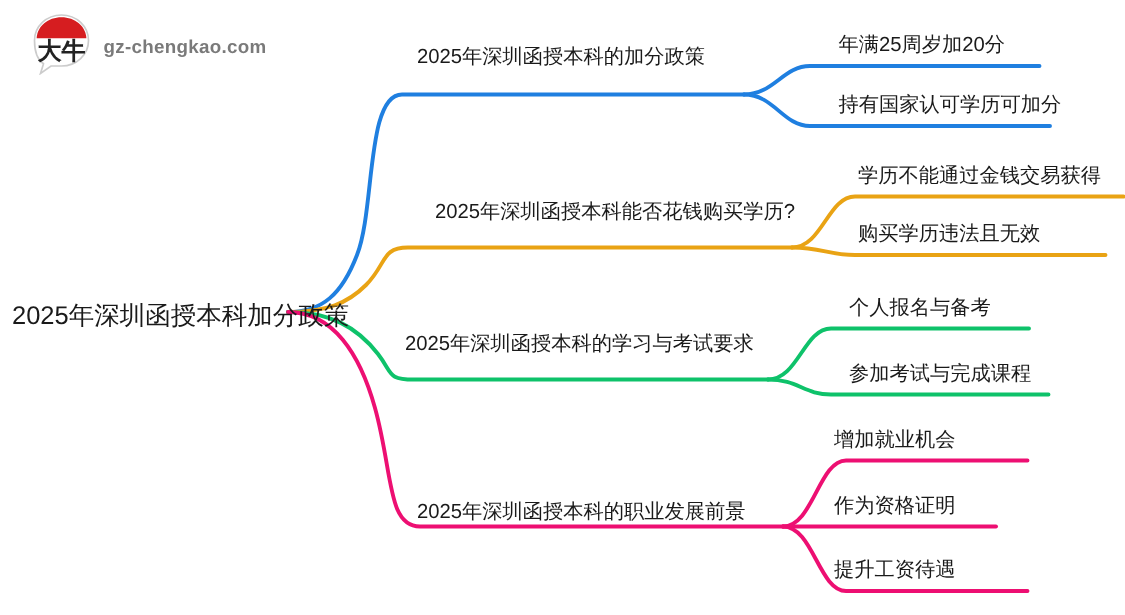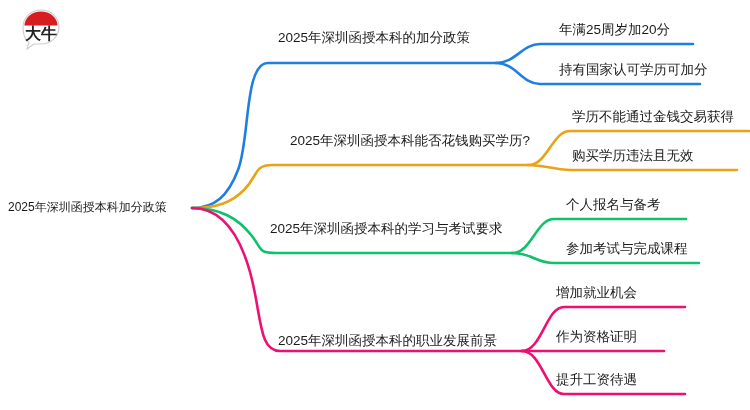--- a/index.html
+++ b/index.html
@@ -59,21 +59,21 @@
     font-family: "Liberation Sans", "DejaVu Sans", sans-serif;
   }
   
   .node {
     position: absolute;
     white-space: nowrap;
     color: #1a1a1a;
     font-family: "Liberation Sans", "DejaVu Sans", sans-serif;
   }
   .node-root {
-    font-size: 12px;
+    font-size: 17px;
     left: 8px;
     top: 199px;
   }
   .node-branch {
     font-size: 13.5px;
   }
   .node-leaf {
     font-size: 13.5px;
   }
   .b1 { left: 278px; top: 29px; }
@@ -124,20 +124,21 @@
 
 <div class="logo-wrap">
   <div class="logo-mark">
     <svg width="42" height="42" viewBox="0 0 42 42">
       <path d="M21 2 C31 2 39 9.5 39 19 C39 28.5 31 36 21 36 L14 36 L7 41 L9 34.5 C4.5 31.5 3 25.5 3 19 C3 9.5 11 2 21 2 Z" fill="#ffffff" stroke="#cccccc" stroke-width="1.1"></path>
       <path d="M21 3.5 C30 3.5 37.2 9.5 37.6 17.5 L4.4 17.5 C4.8 9.5 12 3.5 21 3.5 Z" fill="#d61d20"></path>
       <text x="21" y="31" text-anchor="middle" font-family="'Liberation Sans','DejaVu Sans',sans-serif" font-size="16" font-weight="bold" fill="#222222">大牛</text>
     </svg>
   </div>
   <div class="logo-text-block">
+    <div class="logo-sub">gz-chengkao.com</div>
   </div>
 </div>
 
 <div class="node node-root">2025年深圳函授本科加分政策</div>
 
 <div class="node node-branch b1">2025年深圳函授本科的加分政策</div>
 <div class="node node-branch b2">2025年深圳函授本科能否花钱购买学历?</div>
 <div class="node node-branch b3">2025年深圳函授本科的学习与考试要求</div>
 <div class="node node-branch b4">2025年深圳函授本科的职业发展前景</div>
 

